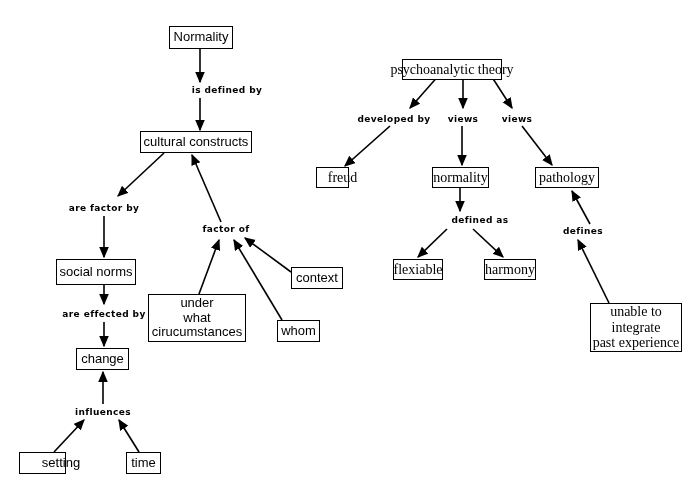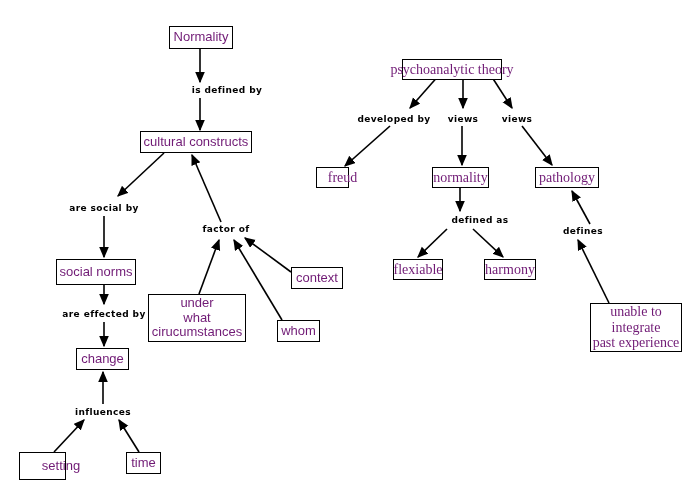--- a/index.html
+++ b/index.html
@@ -22,21 +22,21 @@
     top: 0;
     width: 693px;
     height: 500px;
     pointer-events: none;
   }
   .node {
     position: absolute;
     box-sizing: border-box;
     border: 1px solid #000000;
     background: #ffffff;
-    color: #701a75;
+    color: #000000;
     display: flex;
     align-items: center;
     justify-content: center;
     text-align: center;
     line-height: 1.12;
     white-space: pre;
   }
   .node.sans {
     font-family: "Liberation Sans", sans-serif;
     font-size: 13px;
@@ -95,40 +95,40 @@
         <line x1="473" y1="229" x2="503" y2="257" stroke="#000000" stroke-width="1.6" marker-end="url(#arrowhead)"></line>
         <line x1="590" y1="224" x2="572" y2="191" stroke="#000000" stroke-width="1.6" marker-end="url(#arrowhead)"></line>
         <line x1="609" y1="303" x2="578" y2="240" stroke="#000000" stroke-width="1.6" marker-end="url(#arrowhead)"></line>
       </g>
   </svg>
   <div id="nodes-group">
       <div class="node sans" style="left: 169px; top: 26px; width: 64px; height: 23px;">Normality</div>
       <div class="node sans" style="left: 140px; top: 131px; width: 112px; height: 22px;">cultural constructs</div>
       <div class="node sans" style="left: 56px; top: 259px; width: 80px; height: 26px;">social norms</div>
       <div class="node sans" style="left: 76px; top: 348px; width: 53px; height: 22px;">change</div>
-      <div class="node sans" style="left: 19px; top: 452px; width: 47px; height: 28px; padding-left: 37px;">setting</div>
+      <div class="node sans" style="left: 19px; top: 452px; width: 47px; height: 22px; padding-left: 37px;">setting</div>
       <div class="node sans" style="left: 126px; top: 452px; width: 35px; height: 22px;">time</div>
       <div class="node sans" style="left: 148px; top: 294px; width: 98px; height: 48px;">under
 what
 cirucumstances</div>
       <div class="node sans" style="left: 277px; top: 320px; width: 43px; height: 22px;">whom</div>
       <div class="node sans" style="left: 291px; top: 267px; width: 52px; height: 22px;">context</div>
       <div class="node serif" style="left: 402px; top: 59px; width: 100px; height: 21px;">psychoanalytic theory</div>
       <div class="node serif" style="left: 316px; top: 167px; width: 33px; height: 21px; padding-left: 20px;">freud</div>
       <div class="node serif" style="left: 432px; top: 167px; width: 57px; height: 21px;">normality</div>
       <div class="node serif" style="left: 535px; top: 167px; width: 64px; height: 21px;">pathology</div>
       <div class="node serif" style="left: 393px; top: 259px; width: 50px; height: 21px;">flexiable</div>
       <div class="node serif" style="left: 484px; top: 259px; width: 52px; height: 21px;">harmony</div>
       <div class="node serif" style="left: 590px; top: 303px; width: 92px; height: 49px;">unable to
 integrate
 past experience</div>
     </div>
   <div id="labels-group">
       <div class="link-label" style="left: 159px; top: 84px; width: 82px; height: 12px; margin-left: 27px;">is defined by</div>
-      <div class="link-label" style="left: 61px; top: 202px; width: 86px; height: 12px;">are social by</div>
+      <div class="link-label" style="left: 61px; top: 202px; width: 86px; height: 12px;">are factor by</div>
       <div class="link-label" style="left: 59px; top: 308px; width: 90px; height: 12px;">are effected by</div>
       <div class="link-label" style="left: 72px; top: 406px; width: 62px; height: 12px;">influences</div>
       <div class="link-label" style="left: 200px; top: 223px; width: 52px; height: 12px;">factor of</div>
       <div class="link-label" style="left: 356px; top: 113px; width: 76px; height: 12px;">developed by</div>
       <div class="link-label" style="left: 446px; top: 113px; width: 34px; height: 12px;">views</div>
       <div class="link-label" style="left: 500px; top: 113px; width: 34px; height: 12px;">views</div>
       <div class="link-label" style="left: 429px; top: 214px; width: 62px; height: 12px; margin-left: 20px;">defined as</div>
       <div class="link-label" style="left: 561px; top: 225px; width: 44px; height: 12px;">defines</div>
     </div>
 </div>

